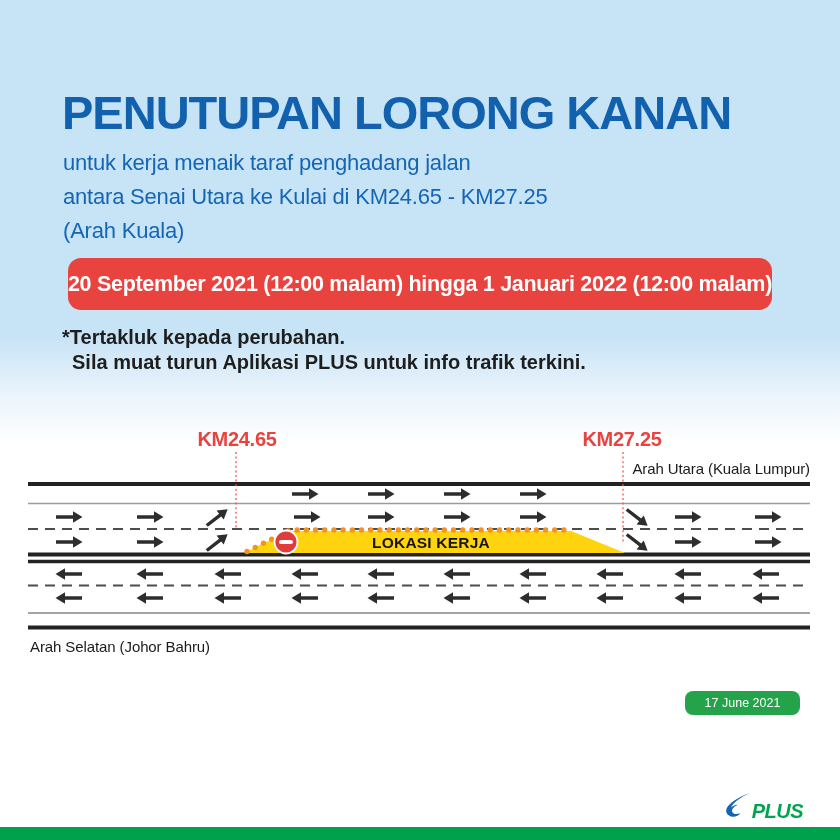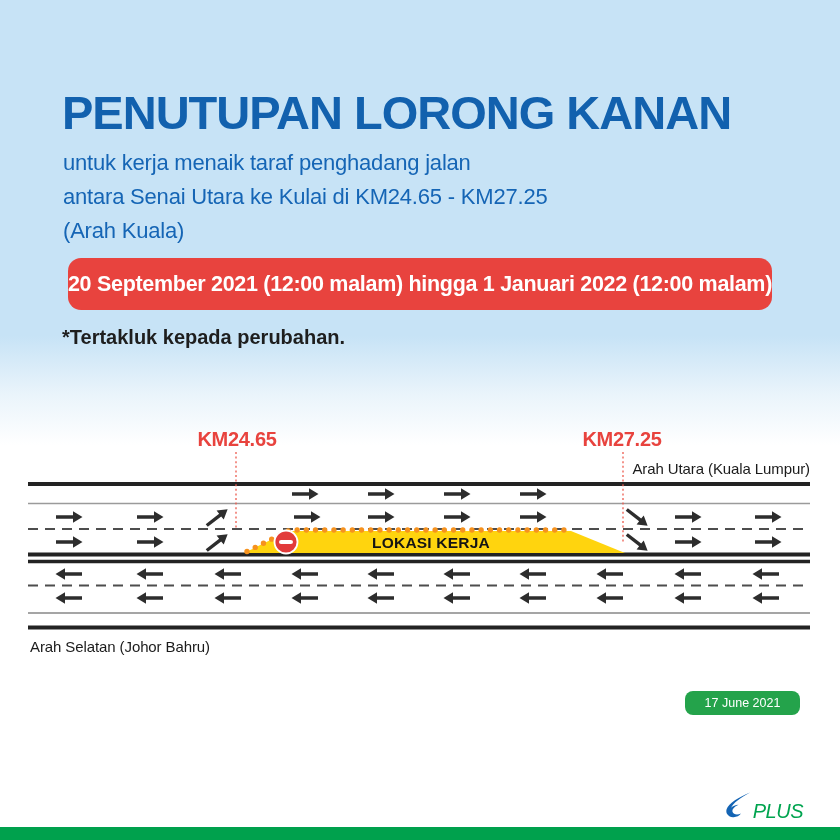--- a/index.html
+++ b/index.html
@@ -42,21 +42,21 @@
     position:absolute;left:685px;top:691px;width:115px;height:24px;
     background:#24a34b;border-radius:8px;
     display:flex;align-items:center;justify-content:center;
     color:#ffffff;font-size:12.5px;font-weight:500;white-space:nowrap;
   }
   .plus-logo{
     position:absolute;left:723px;top:785px;width:80px;height:38px;
     display:flex;align-items:flex-end;
   }
   .plus-logo .logo-text{
-    font-size:20px;font-weight:400;font-style:italic;
+    font-size:20px;font-weight:700;font-style:italic;
     color:#00a44f;letter-spacing:-0.5px;line-height:1;
     margin-left:1px;margin-bottom:2px;
   }
   .bottom-bar{
     position:absolute;left:0;bottom:0;width:840px;height:13px;
     background:#00a14d;
   }
 </style>
 </head>
 <body>
@@ -70,20 +70,21 @@
     <div>antara Senai Utara ke Kulai di KM24.65 - KM27.25</div>
     <div>(Arah Kuala)</div>
   </div>
 
   <div class="date-banner">
     <span>20 September 2021 (12:00 malam) hingga 1 Januari 2022 (12:00 malam)</span>
   </div>
 
   <div class="note">
     <div class="note-line1">*Tertakluk kepada perubahan.</div>
+    <div class="note-line2">Sila muat turun Aplikasi PLUS untuk info trafik terkini.</div>
   </div>
 
   <svg class="diagram-svg" width="840" height="250" viewBox="0 420 840 250" xmlns="http://www.w3.org/2000/svg">
     <defs>
       <path id="arrow-shape" d="M -13 -1.7 L 4 -1.7 L 4 -5.8 L 13.5 0 L 4 5.8 L 4 1.7 L -13 1.7 Z"></path>
     </defs>
 
     <g>
       <line x1="28" y1="484" x2="810" y2="484" stroke="#232323" stroke-width="4"></line>
       <line x1="28" y1="503.5" x2="810" y2="503.5" stroke="#9b9b9b" stroke-width="1.6"></line>

